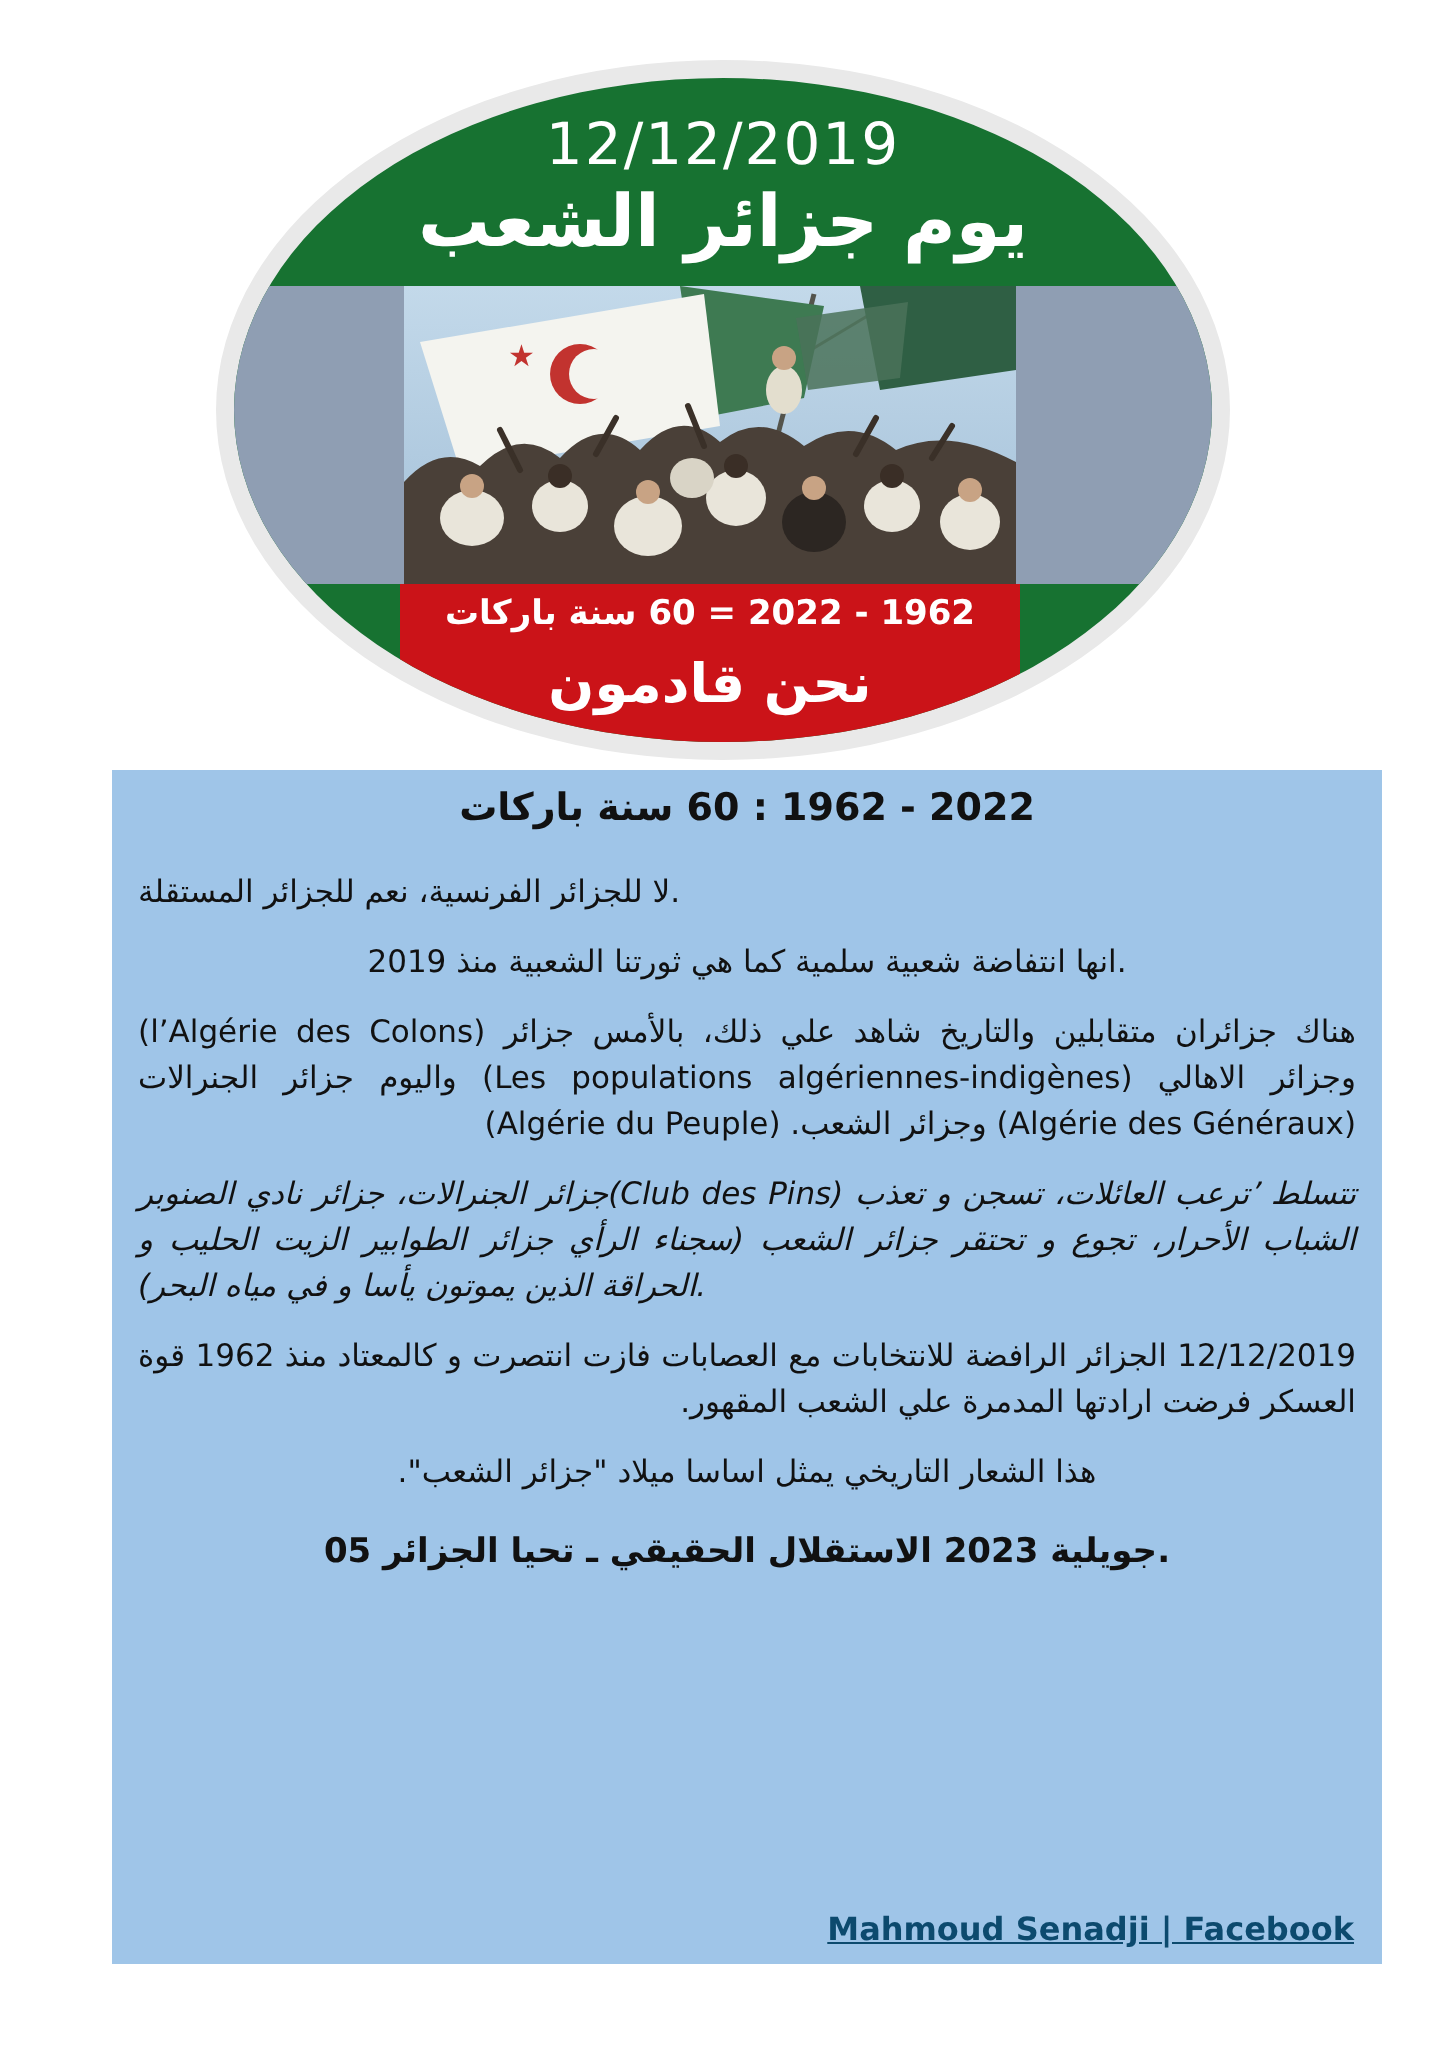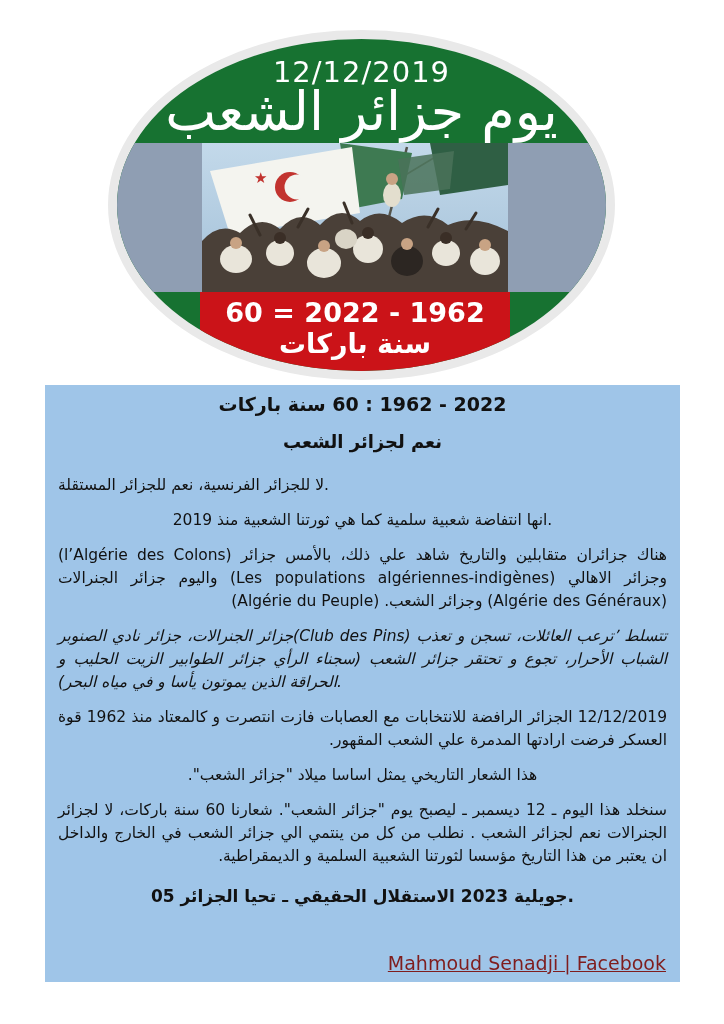--- a/index.html
+++ b/index.html
@@ -6,37 +6,37 @@
   #page{position:relative;width:724px;height:1024px;background:#ffffff;overflow:hidden;
         font-family:"DejaVu Sans",sans-serif;}
 
   
   #emblem{position:absolute;left:108px;top:30px;width:489px;height:332px;
           border:9px solid #e9e9e9;border-radius:50%;overflow:hidden;background:#177231;}
   .em-band{position:absolute;left:0;top:104px;width:100%;height:149px;background:#8f9eb3;}
   .em-photo{position:absolute;left:85px;top:104px;width:306px;height:149px;}
   .em-top{position:absolute;left:0;top:0;width:100%;height:104px;text-align:center;color:#ffffff;}
   .em-date{margin-top:16px;font-size:29px;letter-spacing:1px;}
-  .em-title{font-size:54px;font-weight:normal;line-height:46px;}
+  .em-title{font-size:36px;font-weight:bold;line-height:46px;}
   .em-red{position:absolute;left:83px;top:253px;width:310px;height:88px;background:#cb1318;
           color:#ffffff;text-align:center;}
-  .em-red-l1{font-size:27px;font-weight:bold;margin-top:5px;}
+  .em-red-l1{font-size:17px;font-weight:bold;margin-top:5px;}
   .em-red-l2{font-size:27px;font-weight:bold;margin-top:10px;}
 
   
-  #flyer{position:absolute;left:45px;top:385px;width:635px;height:597px;background:#9fc5e8;
+  #flyer{position:absolute;left:56px;top:385px;width:635px;height:597px;background:#9fc5e8;
          box-sizing:border-box;padding:8px 13px 6px 13px;color:#111111;overflow:hidden;}
   #flyer .hdr{text-align:center;font-weight:bold;font-size:19px;margin:0 0 14px 0;}
   #flyer .slogan{text-align:center;font-weight:bold;font-size:18px;line-height:25px;margin:0;}
   #flyer .slogans{margin:0 0 13px 0;}
   #flyer p.body{font-size:15.5px;line-height:23px;margin:0 0 12px 0;}
   #flyer p.body.tight{margin-bottom:0;}
   #flyer .closing{text-align:center;font-weight:bold;font-size:17px;margin:18px 0 0 0;}
   .link-row{position:absolute;right:14px;bottom:8px;}
-  .link-row a{color:#7f1d1d;font-weight:normal;font-size:19px;text-decoration:underline;}
+  .link-row a{color:#0c4a6e;font-weight:bold;font-size:16px;text-decoration:underline;}
 </style>
 </head>
 <body>
 
 <div id="page">
 
   <div id="emblem">
     <div class="em-band"></div>
 
     <svg class="em-photo" viewBox="0 0 306 149" preserveAspectRatio="none">
@@ -101,31 +101,29 @@
 
     <div class="em-red">
       <div class="em-red-l1" dir="rtl">1962 - 2022 = 60 سنة باركات</div>
       <div class="em-red-l2" dir="rtl">نحن قادمون</div>
     </div>
   </div>
 
   <div id="flyer">
     <div class="hdr" dir="rtl">2022 - 1962 : 60 سنة باركات</div>
     <div class="slogans">
-      <p class="slogan" dir="rtl">نعم لجزائر الشعب</p>
     </div>
 
     <div>
         <p class="body" dir="ltr" style="text-align: left; margin-top: 20px;">لا للجزائر الفرنسية، نعم للجزائر المستقلة.</p>
         <p class="body" dir="ltr" style="text-align: center;">انها انتفاضة شعبية سلمية كما هي ثورتنا الشعبية منذ 2019.</p>
         <p class="body" dir="rtl" style="text-align: justify;">هناك جزائران متقابلين والتاريخ شاهد علي ذلك، بالأمس جزائر (l’Algérie des Colons) وجزائر الاهالي (Les populations algériennes-indigènes) واليوم جزائر الجنرالات (Algérie des Généraux) وجزائر الشعب. (Algérie du Peuple)</p>
         <p class="body" dir="ltr" style="text-align: justify; font-style: italic;">جزائر الجنرالات، جزائر نادي الصنوبر(Club des Pins) تتسلط ٬ترعب العائلات، تسجن و تعذب الشباب الأحرار، تجوع و تحتقر جزائر الشعب (سجناء الرأي جزائر الطوابير الزيت الحليب و الحراقة الذين يموتون يأسا و في مياه البحر).</p>
         <p class="body" dir="rtl" style="text-align: justify;">12/12/2019 الجزائر الرافضة للانتخابات مع العصابات فازت انتصرت و كالمعتاد منذ 1962 قوة العسكر فرضت ارادتها المدمرة علي الشعب المقهور.</p>
         <p class="body" dir="rtl" style="text-align: center;">هذا الشعار التاريخي يمثل اساسا ميلاد "جزائر الشعب".</p>
-        <p class="body" dir="rtl" style="text-align: justify;">سنخلد هذا اليوم ـ 12 ديسمبر ـ ليصبح يوم "جزائر الشعب". شعارنا 60 سنة باركات، لا لجزائر الجنرالات نعم لجزائر الشعب . نطلب من كل من ينتمي الي جزائر الشعب في الخارج والداخل ان يعتبر من هذا التاريخ مؤسسا لثورتنا الشعبية السلمية و الديمقراطية.</p>
       </div>
 
     <p class="closing">05 جويلية 2023 الاستقلال الحقيقي ـ تحيا الجزائر.</p>
 
     <div class="link-row">
       <a href="#">Mahmoud Senadji | Facebook</a>
     </div>
   </div>
 
 </div>

